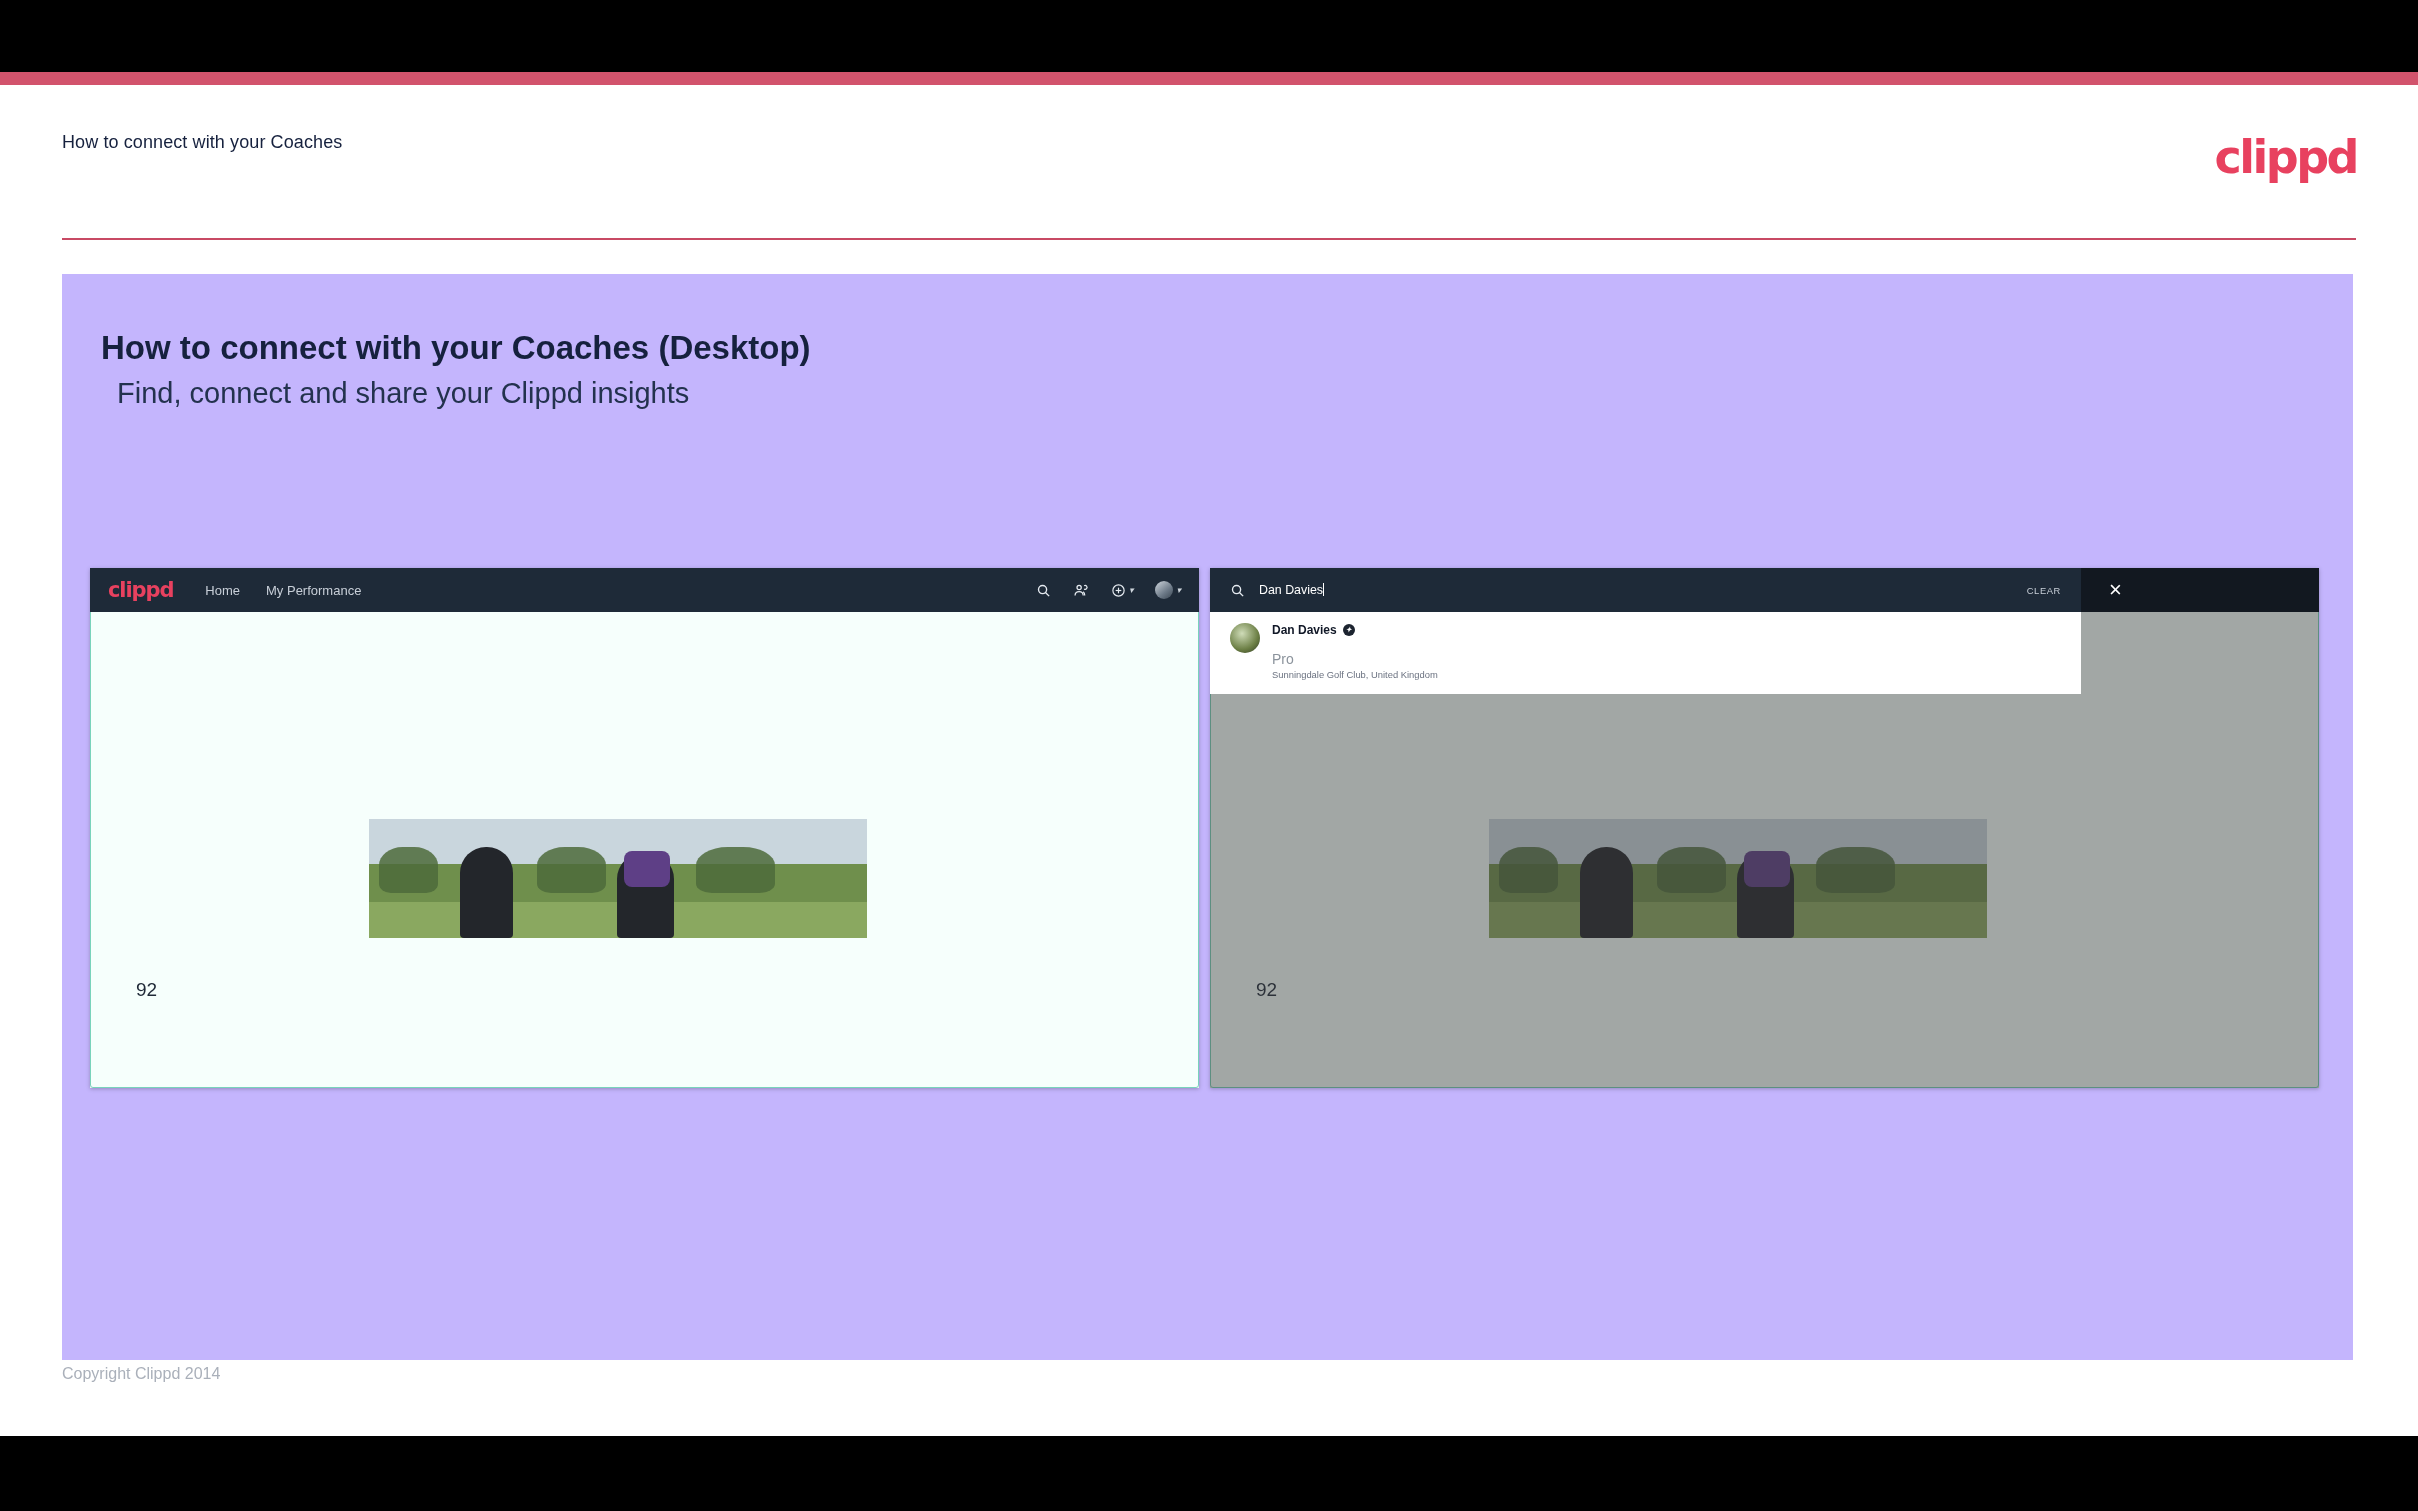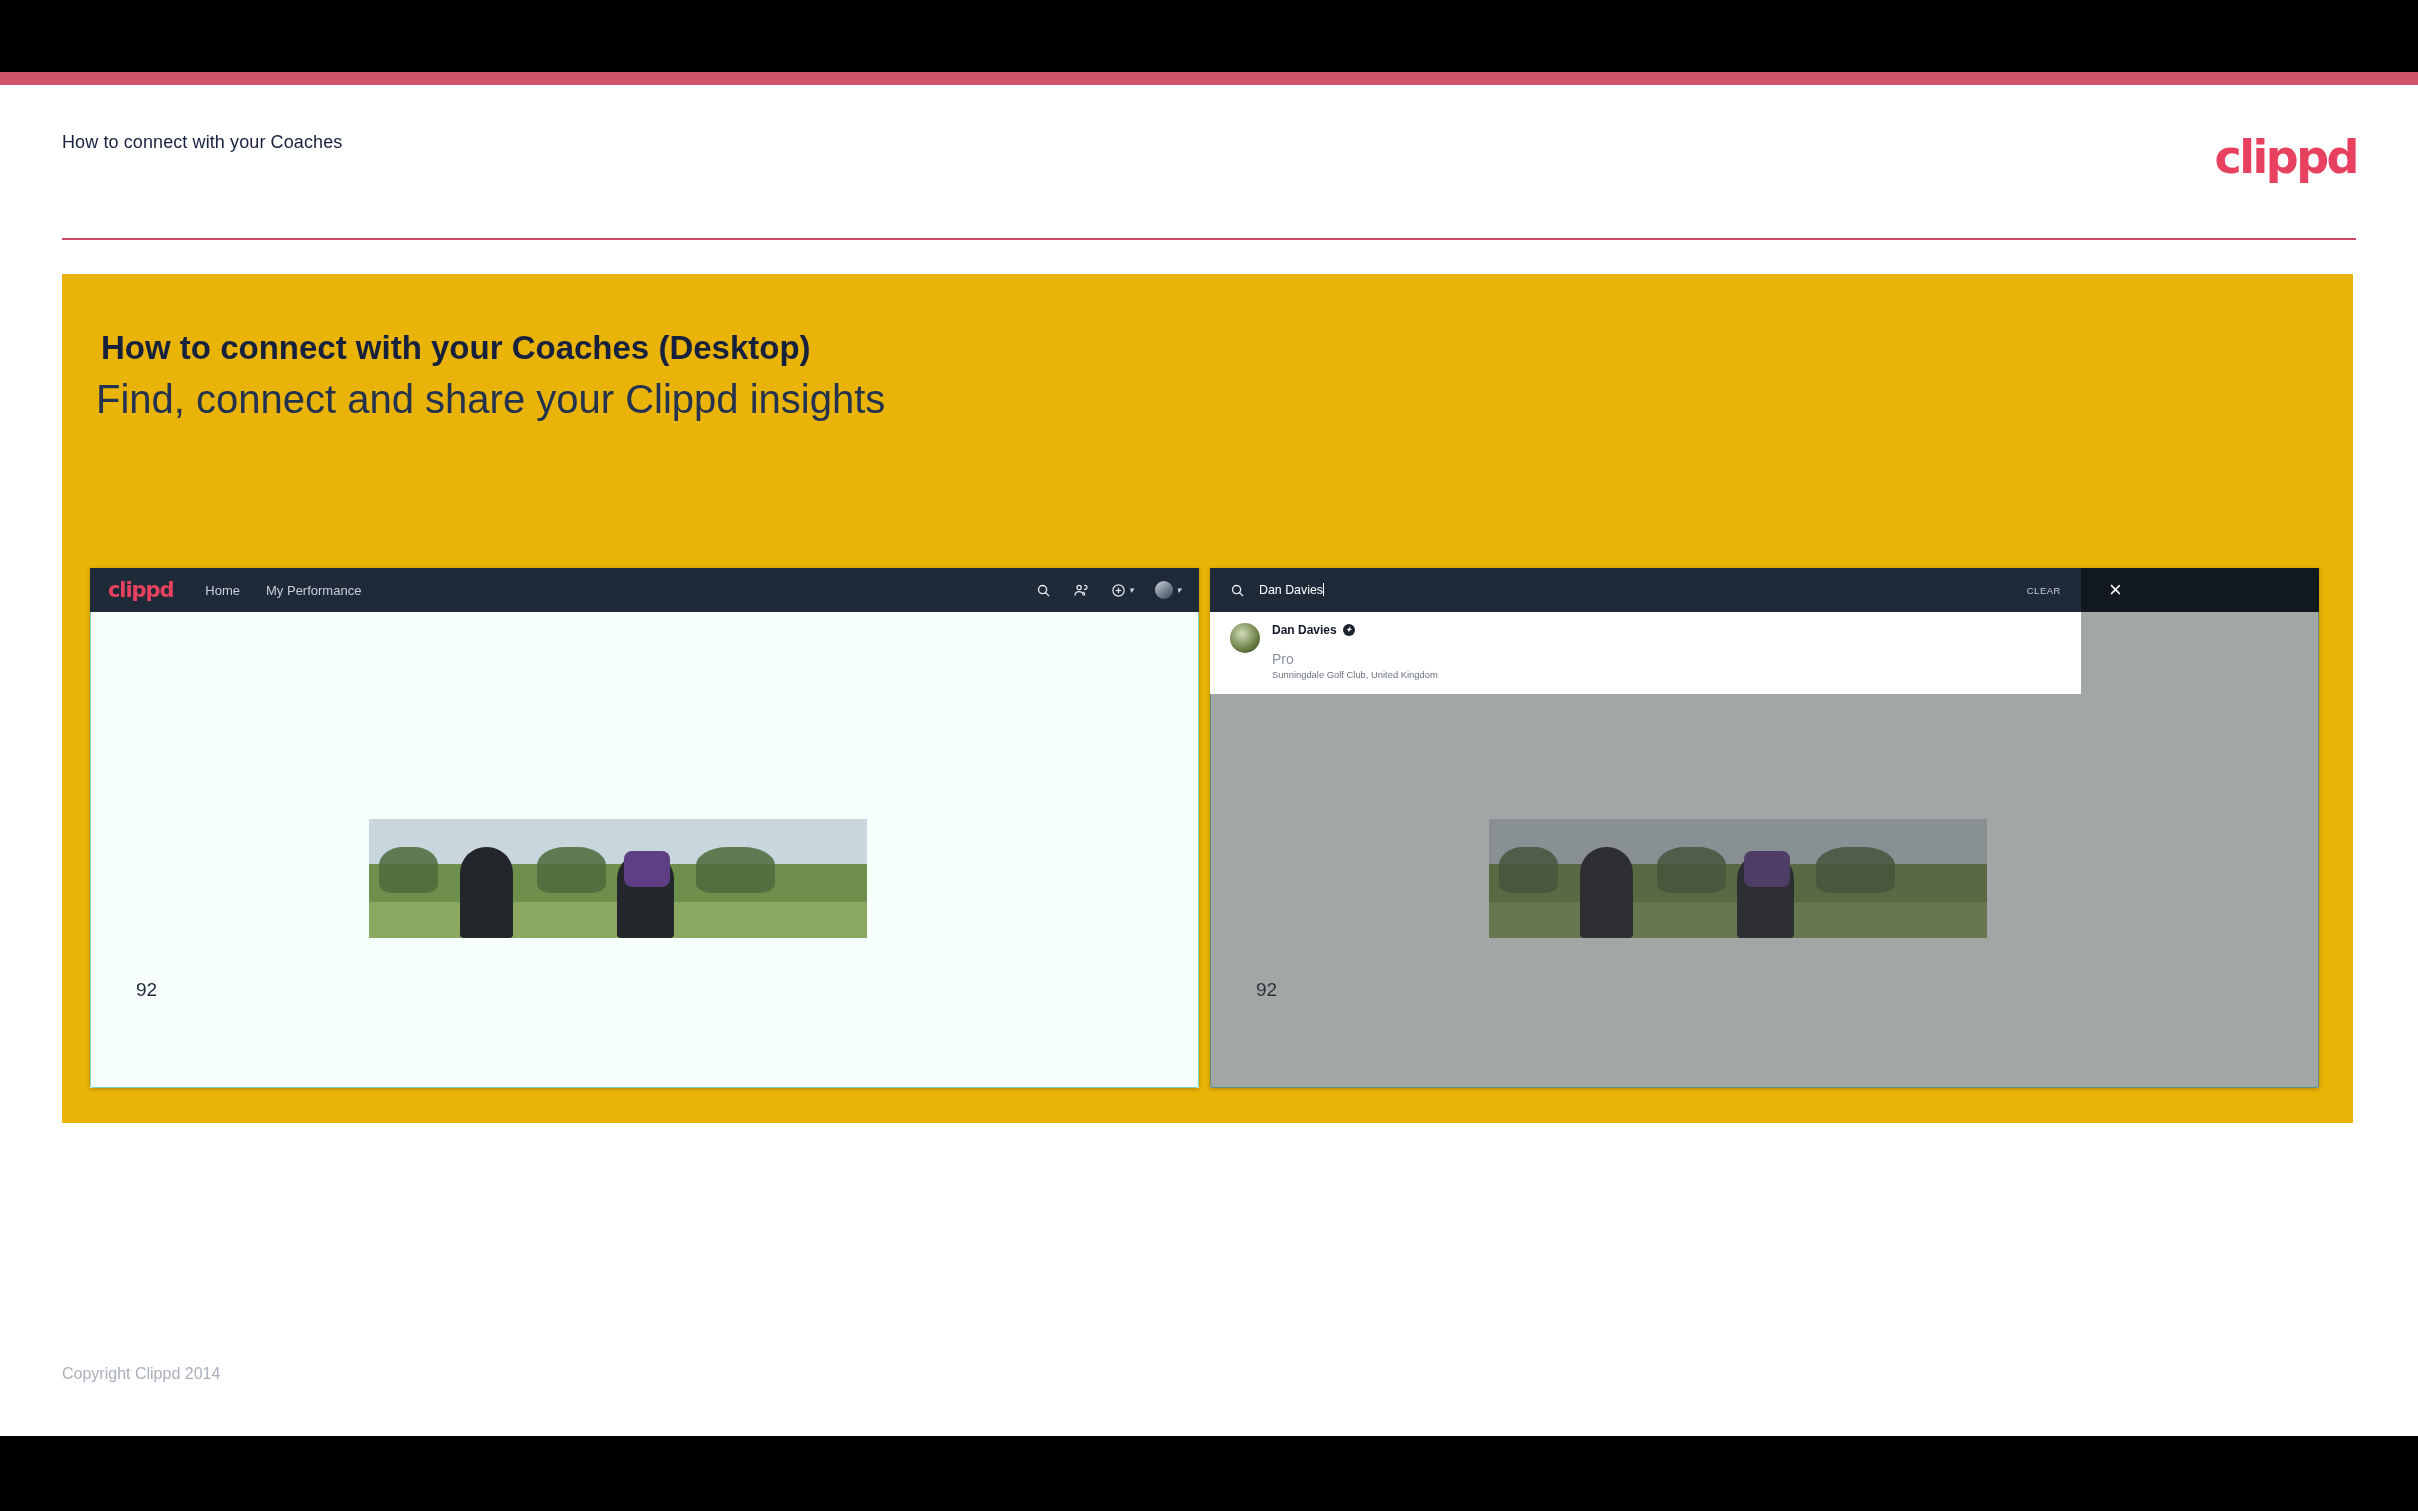--- a/index.html
+++ b/index.html
@@ -11,24 +11,24 @@
   .bar-top-black { position:absolute; left:0; top:0; width:2419px; height:72px; background:#000; }
   .bar-top-pink  { position:absolute; left:0; top:72px; width:2419px; height:13px; background:#d2536c; }
   .bar-bottom-black { position:absolute; left:0; top:1436px; width:2419px; height:76px; background:#000; }
 
   
   .slide-title { position:absolute; left:62px; top:132px; font-size:18px; font-weight:normal; color:#16213e; letter-spacing:0.1px;}
   .logo { position:absolute; right:62px; top:134px; font-size:46px; font-weight:bold; color:#e8415f; letter-spacing:-2.5px; font-family:"DejaVu Sans", sans-serif; line-height:1; }
   .header-rule { position:absolute; left:62px; top:238px; width:2294px; height:2px; background:#c84a64; }
 
   
-  .slide-body { position:absolute; left:62px; top:274px; width:2291px; height:849px; background:#eab308; }
+  .slide-body { position:absolute; left:62px; top:274px; width:2291px; height:1086px; background:#c4b5fd; }
 
   .body-h1 { position:absolute; left:39px; top:55px; font-size:33px; font-weight:bold; color:#16213e; }
-  .body-h2 { position:absolute; left:34px; top:103px; font-size:40px; font-weight:400; color:#23324e;text-align:right; }
+  .body-h2 { position:absolute; left:55px; top:103px; font-size:29px; font-weight:400; color:#23324e;text-align:right; }
 
   
   .shot { position:absolute; top:294px; width:1109px; height:520px; background:#fff; overflow:hidden;
           box-shadow:0 1px 4px rgba(0,0,0,.25); }
   .shot-1 { left:28px; }
   .shot-2 { left:1148px; }
 
   .app { position:absolute; left:0; top:0; width:1109px; height:520px; transform-origin:0 0; }
 
   

